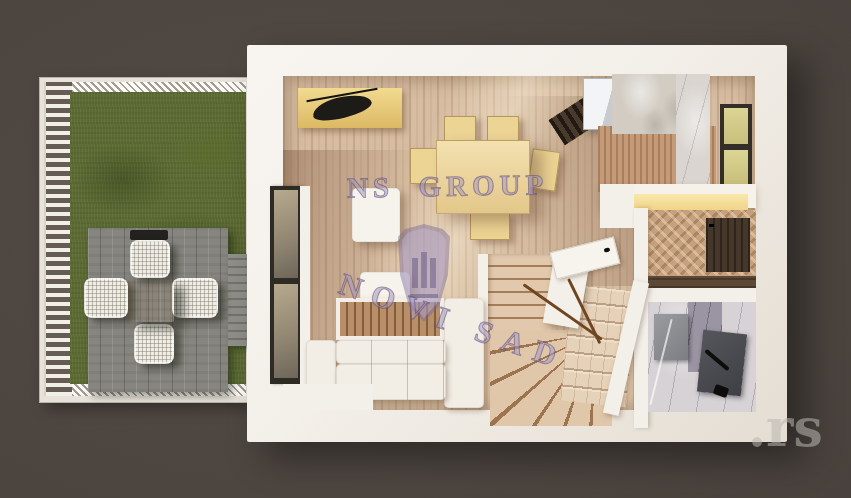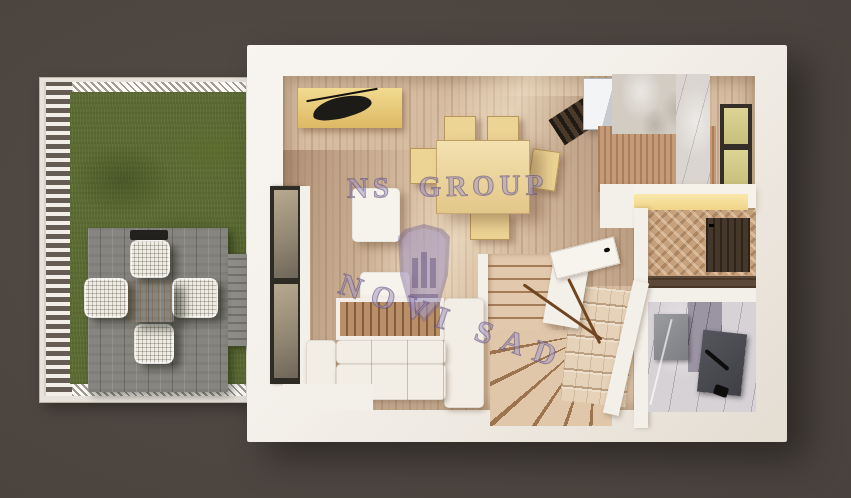--- a/index.html
+++ b/index.html
@@ -199,14 +199,15 @@
   <div class="abs wm" style="left:347px;top:170px;font-size:29px;letter-spacing:5px;transform:rotate(-1deg);">NS  GROUP</div>
   <div class="abs shieldO" style="left:398px;top:224px;width:52px;height:98px;">
     <div class="abs shieldI" style="left:4px;top:4px;width:44px;height:90px;"></div>
     <div class="abs glyphbar" style="left:14px;top:34px;width:6px;height:30px;"></div>
     <div class="abs glyphbar" style="left:23px;top:28px;width:6px;height:36px;"></div>
     <div class="abs glyphbar" style="left:32px;top:34px;width:6px;height:30px;"></div>
     <div class="abs glyphbar" style="left:12px;top:70px;width:28px;height:4px;"></div>
   </div>
   <div class="abs wm" style="left:346px;top:266px;font-size:31px;letter-spacing:11px;transform:rotate(19deg);transform-origin:left top;">NOVI SAD</div>
 
+  <div class="abs tld" style="left:748px;top:402px;">.rs</div>
 
 </div>
 
 </body></html>

